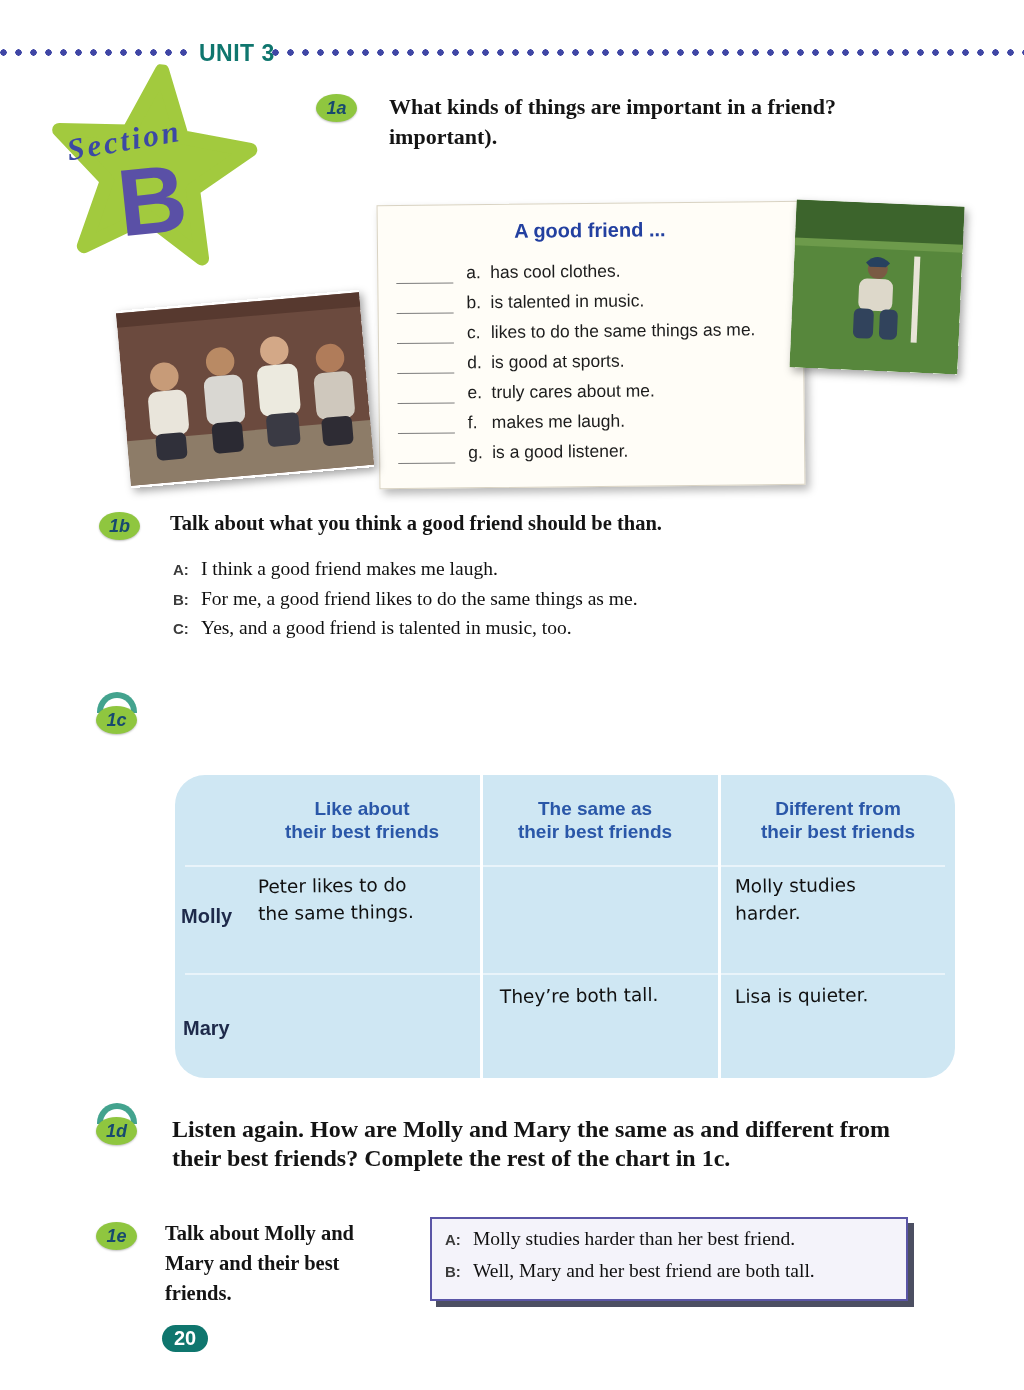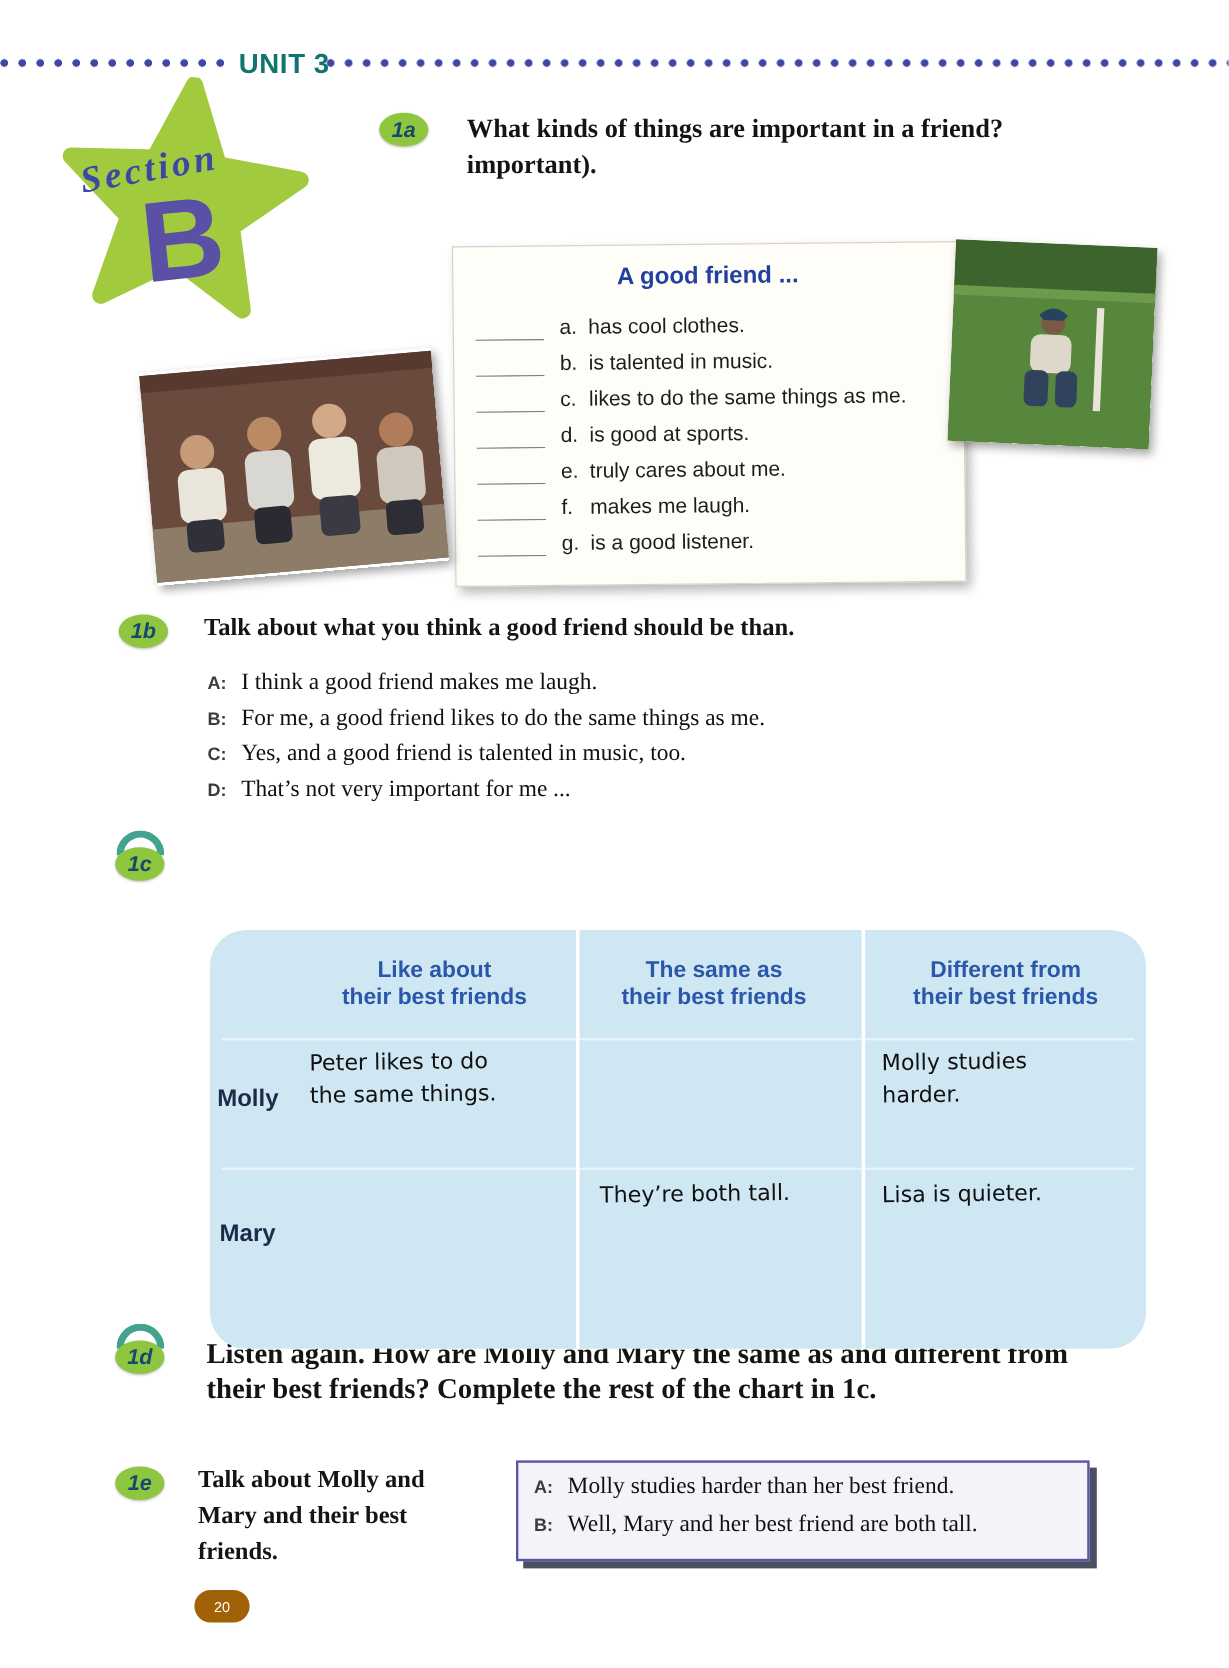--- a/index.html
+++ b/index.html
@@ -75,21 +75,21 @@
   
   .dialogue { position:absolute; }
   .dlg-1b { left:173px; top:558px; }
   .dialogue-line { height:29.5px; }
   .speaker {
     display:inline-block; width:24px; font-family:"Liberation Sans", sans-serif;
     font-size:15px; font-weight:700; color:#3b3b3b;
   }
   .dialogue-text { font-size:19.5px; color:#101010; }
   
-  .chart { position:absolute; left:175px; top:775px; width:780px; height:349px; background:#cfe7f3; border-radius:30px; z-index:1; }
+  .chart { position:absolute; left:175px; top:775px; width:780px; height:303px; background:#cfe7f3; border-radius:30px; z-index:1; }
   .vline { position:absolute; top:0; bottom:0; width:3px; background:#ffffff; }
   .vline-1 { left:305px; } .vline-2 { left:543px; }
   .hline { position:absolute; left:10px; right:10px; height:2px; background:rgba(255,255,255,.55); }
   .hline-1 { top:90px; } .hline-2 { top:198px; }
   .col-header {
     position:absolute; top:22px; width:240px; text-align:center;
     font-family:"Liberation Sans", sans-serif; font-weight:700; font-size:19px;
     line-height:23px; color:#2a57a8;
   }
   .col-h1 { left:67px; } .col-h2 { left:300px; } .col-h3 { left:543px; }
@@ -110,22 +110,22 @@
   .speech-box {
     position:absolute; left:430px; top:1217px; width:478px; height:84px;
     background:#f4f3fa; border:2px solid #5a55a6; box-shadow:6px 6px 0 rgba(45,48,70,.85);
     padding:9px 13px; z-index:2;
   }
   .speech-line { height:32px; }
   .speech-text { font-size:19.5px; color:#101010; }
   
   .page-num {
     position:absolute; left:162px; top:1325px; width:46px; height:27px;
-    background:#a16207; border-radius:14px; display:flex; align-items:center; justify-content:center;
-    font-family:"Liberation Sans", sans-serif; font-weight:400; font-size:12px; color:#ffffff;
+    background:#0f766e; border-radius:14px; display:flex; align-items:center; justify-content:center;
+    font-family:"Liberation Sans", sans-serif; font-weight:700; font-size:20px; color:#ffffff;
   }
 </style>
 </head>
 <body>
 
 <div class="page">
 
   <div class="dots dots-left"></div>
   <div class="unit-label">UNIT 3</div>
   <div class="dots dots-right"></div>
@@ -230,24 +230,20 @@
       <span class="dialogue-text">I think a good friend makes me laugh.</span>
     </div>
     <div class="dialogue-line">
       <span class="speaker">B:</span>
       <span class="dialogue-text">For me, a good friend likes to do the same things as me.</span>
     </div>
     <div class="dialogue-line">
       <span class="speaker">C:</span>
       <span class="dialogue-text">Yes, and a good friend is talented in music, too.</span>
     </div>
-    <div class="dialogue-line">
-      <span class="speaker">D:</span>
-      <span class="dialogue-text">That’s not very important for me ...</span>
-    </div>
   </div>
 
   <div class="headphones" style="left:97px; top:692px;"></div>
   <div class="badge" style="left:96px; top:706px;">1c</div>
 
   <div class="chart">
     <div class="vline vline-1"></div>
     <div class="vline vline-2"></div>
     <div class="hline hline-1"></div>
     <div class="hline hline-2"></div>

